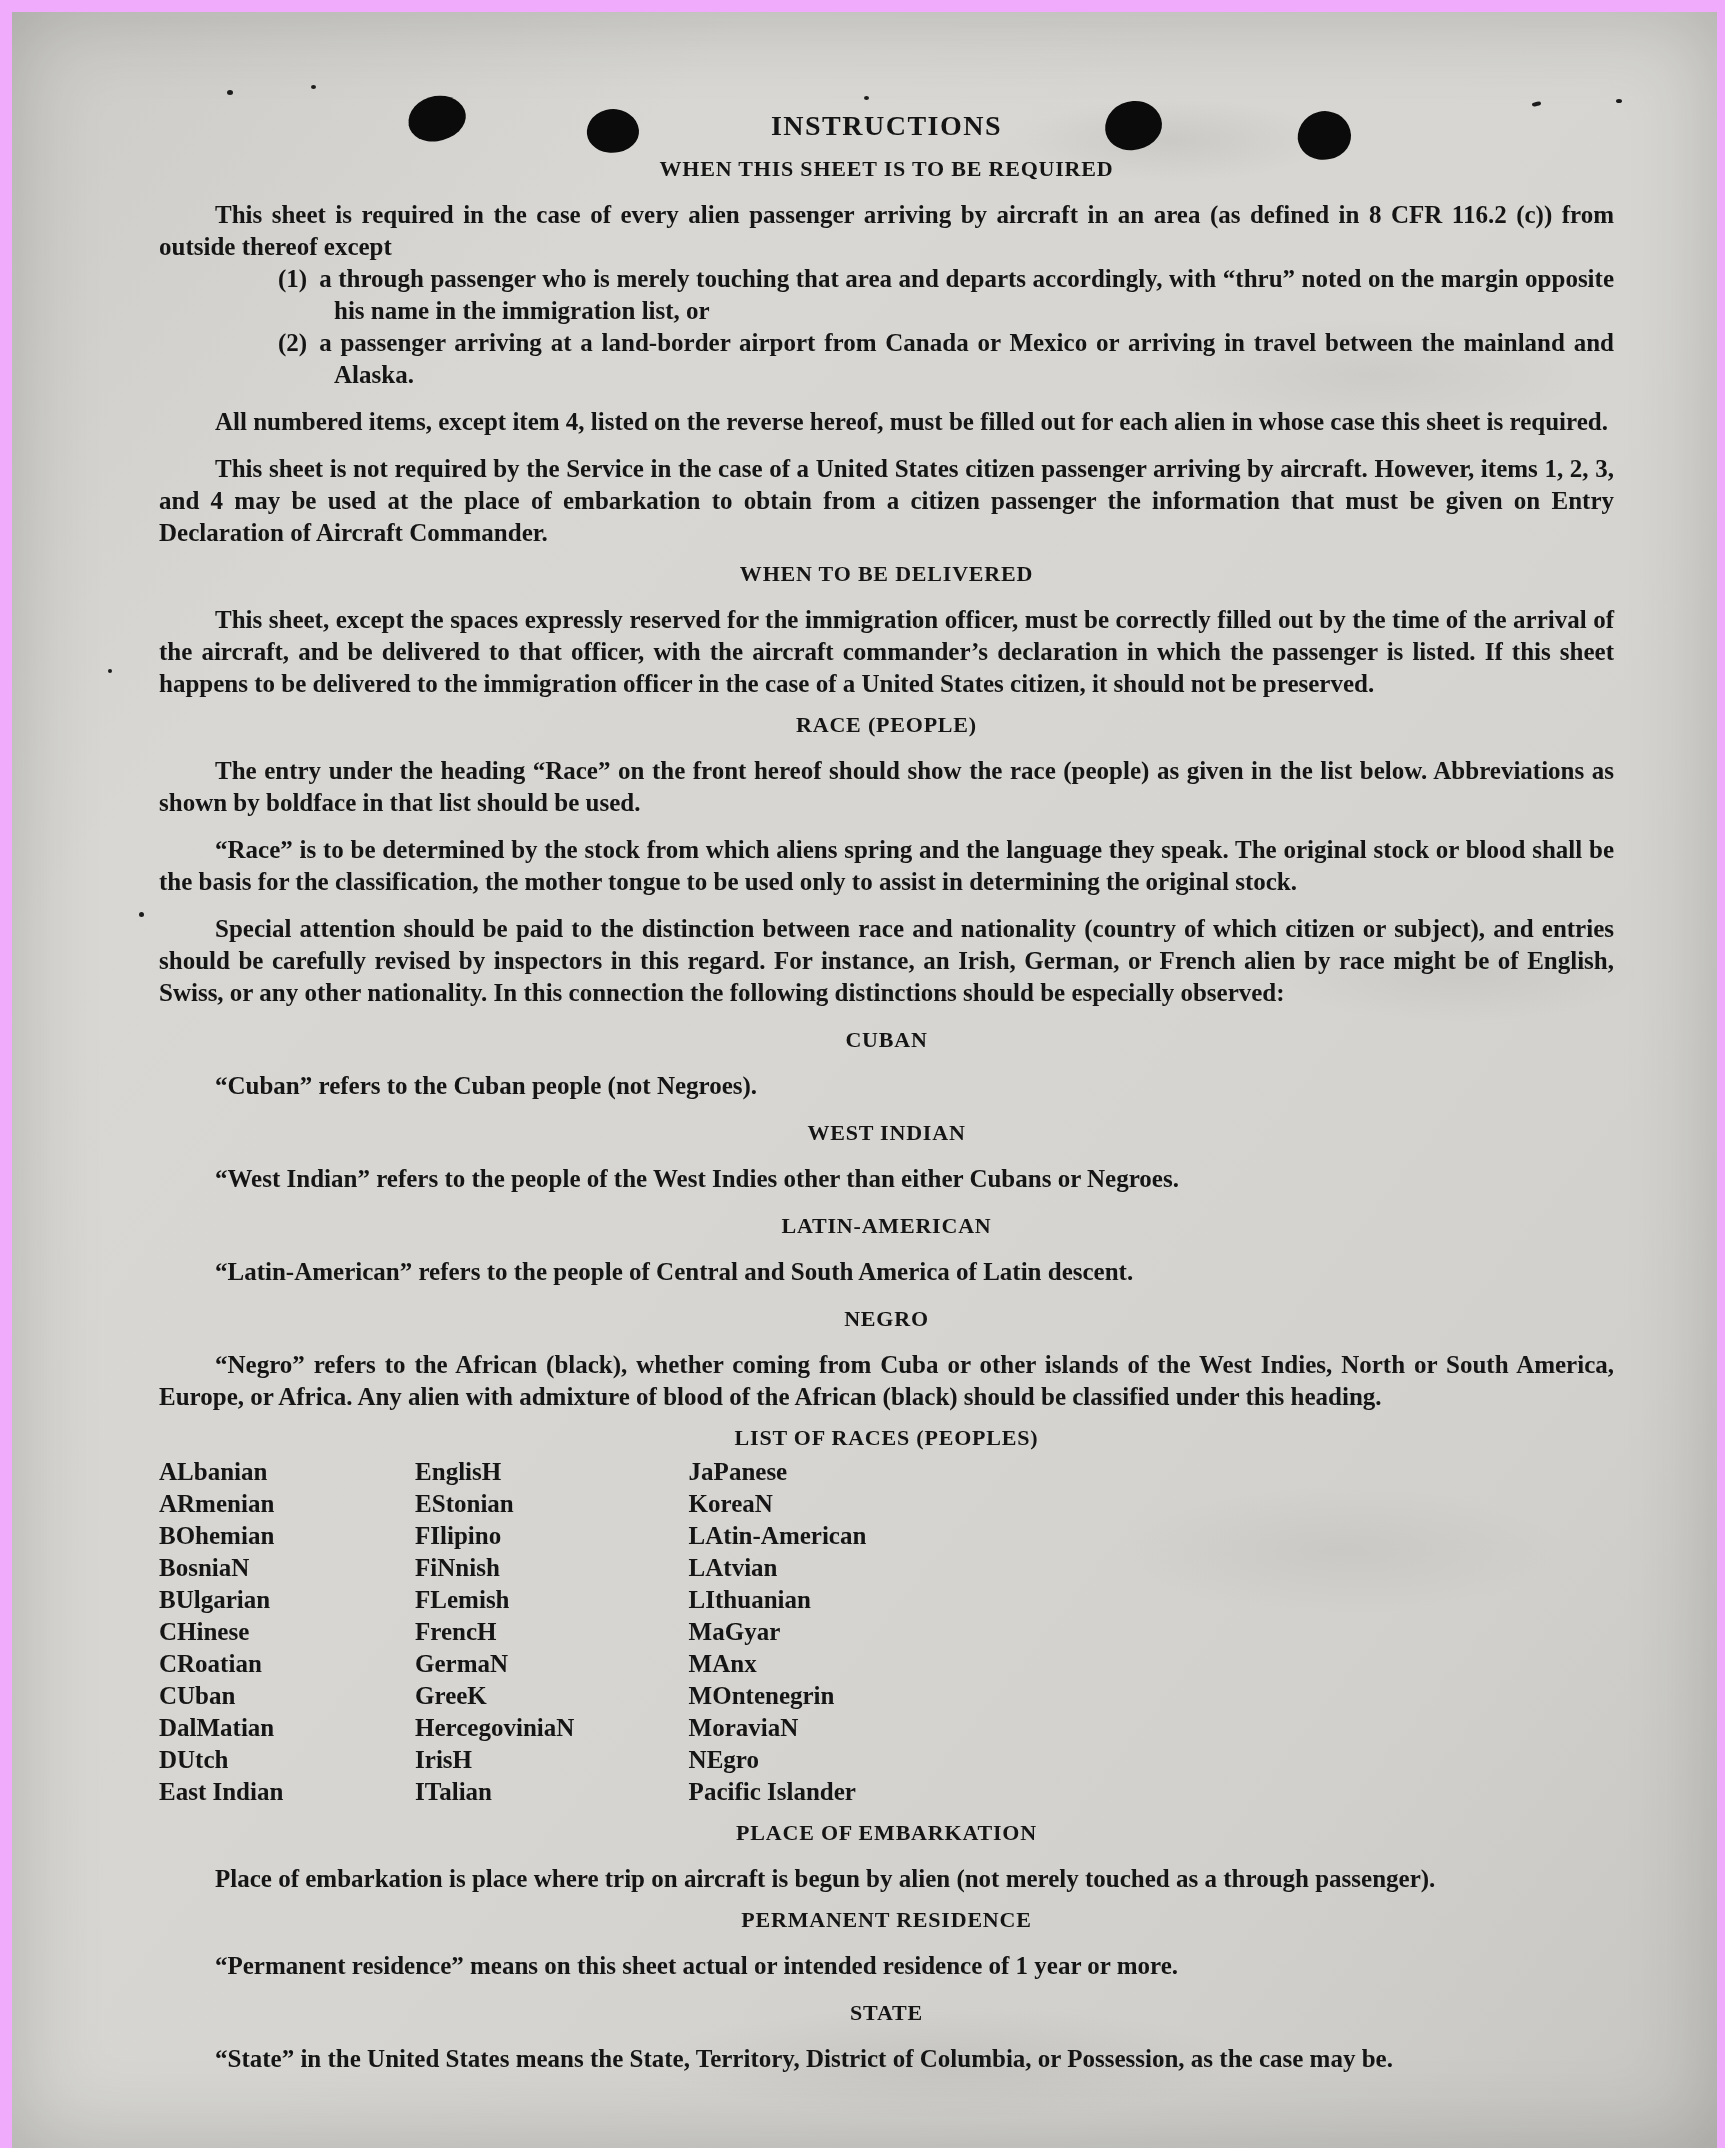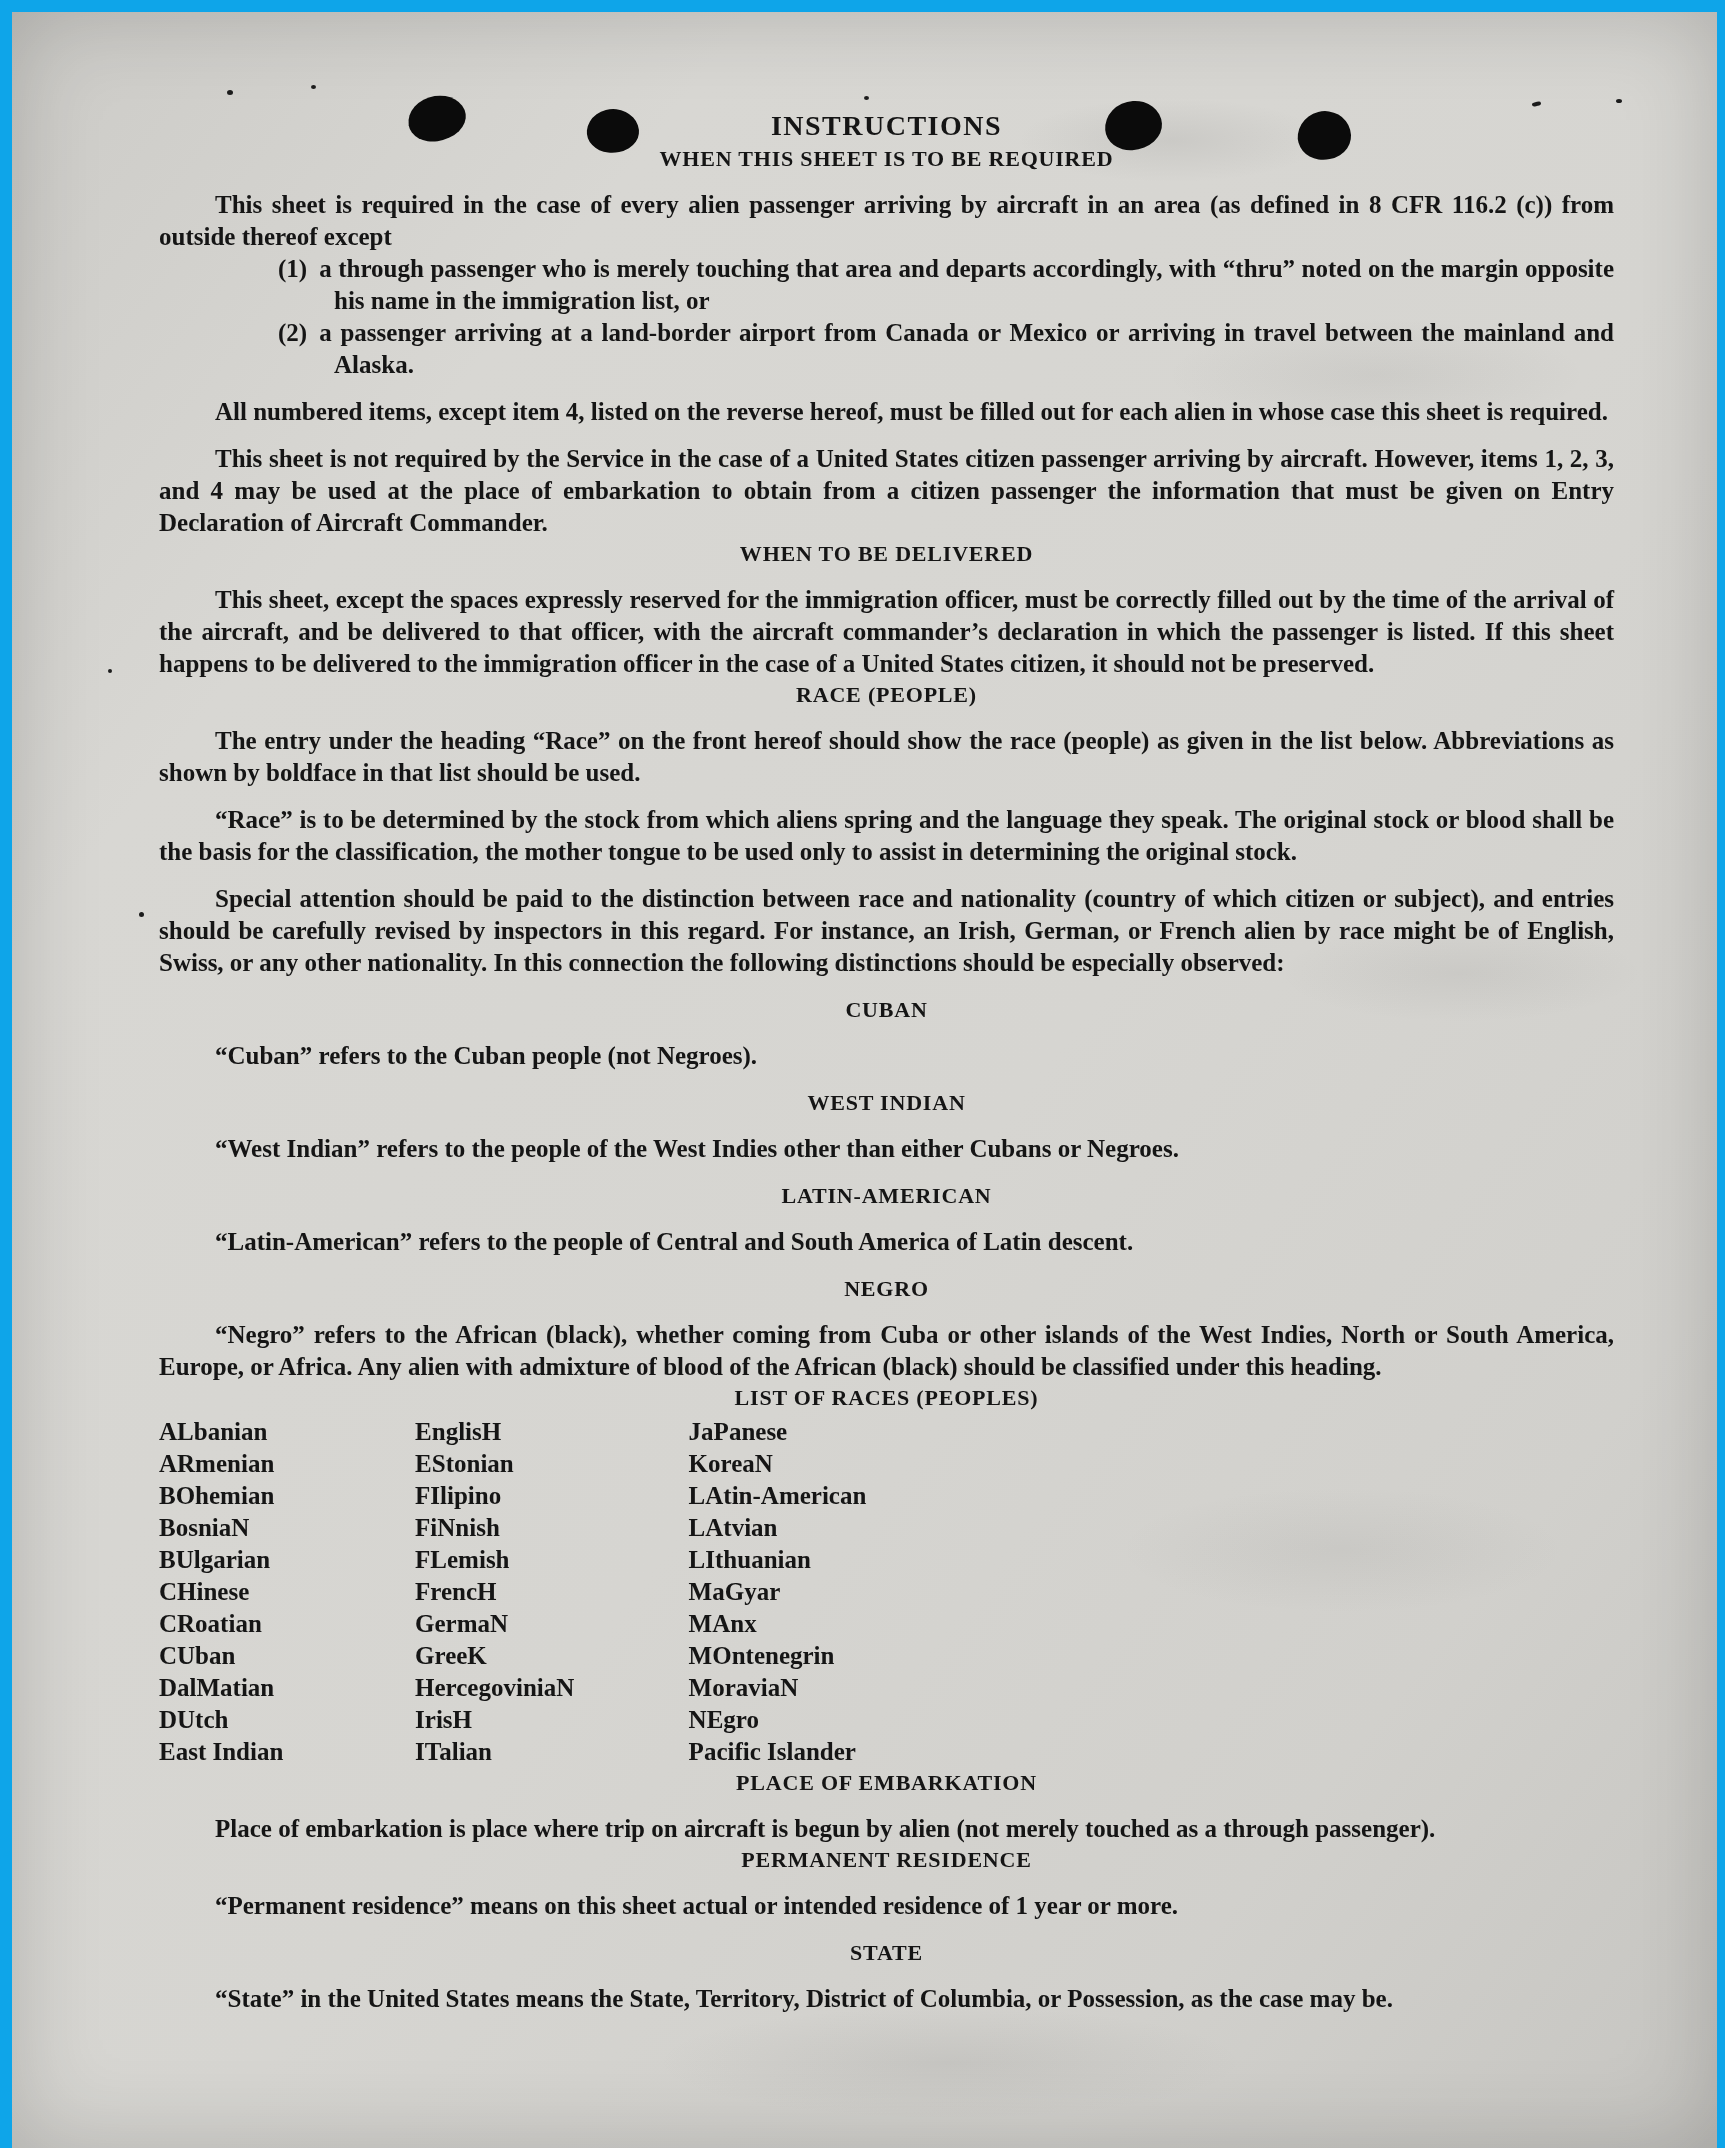--- a/index.html
+++ b/index.html
@@ -2,21 +2,21 @@
 <html style="--ink: #0b0b0b; --paper: #d6d5d1;"><head>
 <meta charset="utf-8">
 <style>
   * { margin:0; padding:0; box-sizing:border-box; }
   html,body { background:#0d0d0d; }
   body { font-family:"Liberation Serif","DejaVu Serif",serif; }
 
   .scan {
     position:relative;
     width:1725px; height:2148px;
-    background:#0ea5e9;
+    background:#f0abfc;
     overflow:hidden;
   }
   .paper {
     position:absolute; top:12px; left:12px; right:8px; bottom:0;
     background:linear-gradient(128deg,#cccbc7 0%,#d8d7d3 22%,#d6d5d1 55%,#d1d0cc 80%,#c6c5c1 100%);
     box-shadow:inset 0 0 90px rgba(0,0,0,0.18);
   }
   
   .paper::before {
     content:"";
@@ -61,20 +61,21 @@
     text-align:center;
     font-size:28px;
     letter-spacing:1.5px;
     line-height:36px;
   }
   .sec-heading {
     text-align:center;
     font-size:22px;
     letter-spacing:0.8px;
     line-height:30px;
+    margin-top:10px;
     margin-bottom:3px;
   }
   .sec-heading.gap { margin-top:16px; margin-bottom:8px; }
 
   .para {
     text-align:justify;
     text-indent:56px;
     margin-top:15px;
   }
   .list-item {

